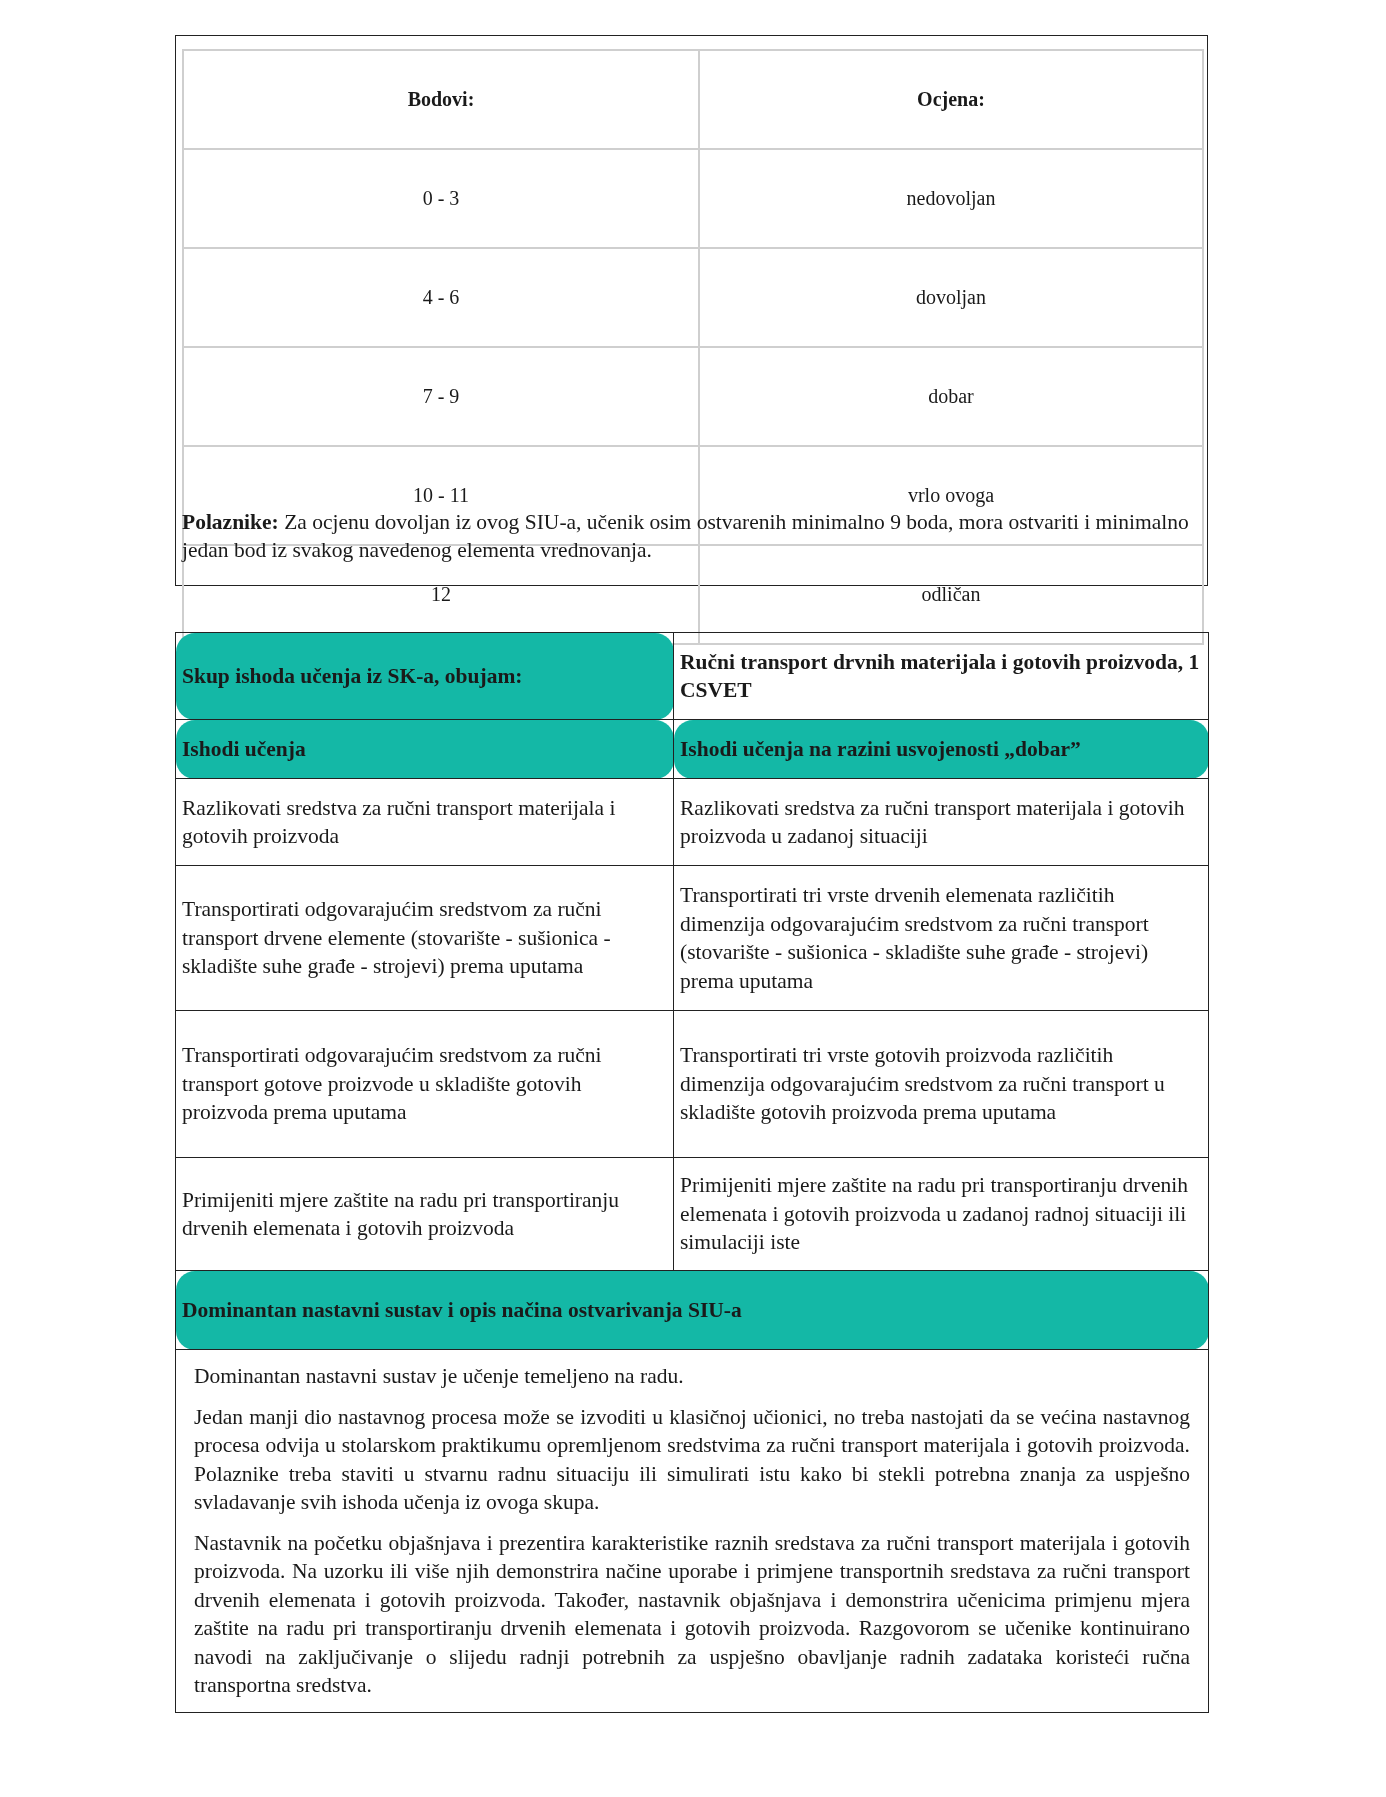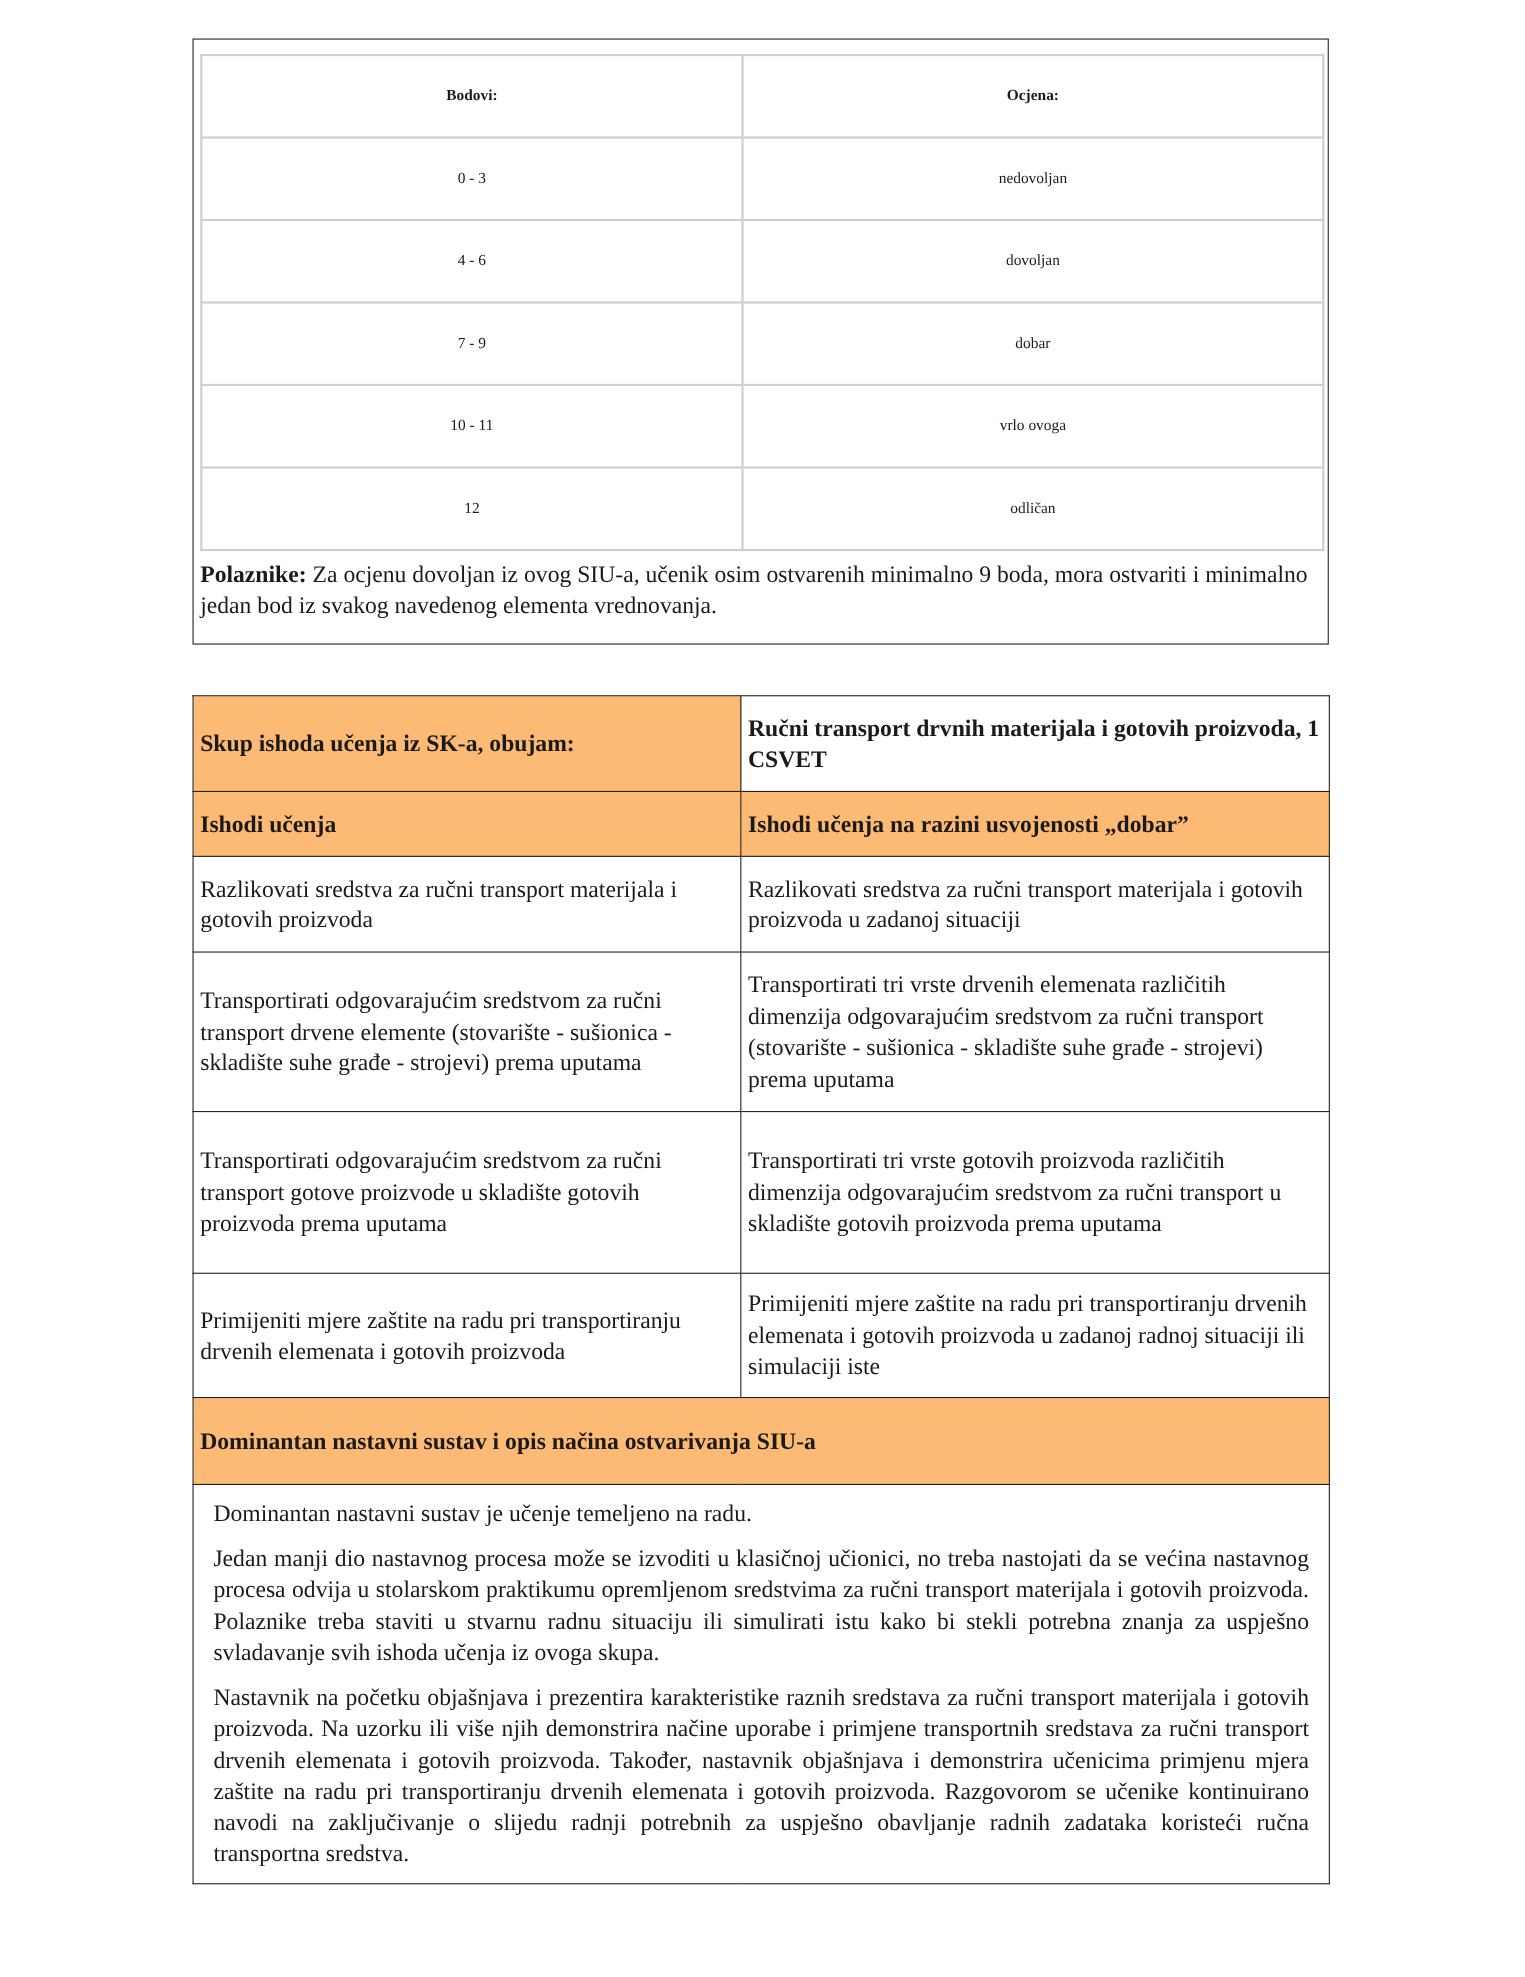--- a/index.html
+++ b/index.html
@@ -11,39 +11,39 @@
   .box1 {
     position: absolute; left: 175px; top: 35px; width: 1033px; height: 551px;
     border: 1.5px solid #222; box-sizing: border-box;
   }
   table.grades {
     position: absolute; left: 6px; top: 13px; width: 1022px;
     border-collapse: collapse;
   }
   table.grades td, table.grades th {
     border: 2px solid #cfcfcf; height: 65px; text-align: center;
-    font-size: 14px; font-weight: normal; padding: 4px;
+    font-size: 20px; font-weight: normal; padding: 16px;
   }
   table.grades th { font-weight: bold; }
   table.grades .c1 { width: 482px; }
   .note {
     position: absolute; left: 6px; top: 472px; width: 1020px;
     font-size: 21.5px; line-height: 28px;
   }
   .note b { font-weight: bold; }
 
   table.siu {
     position: absolute; left: 175px; top: 632px; width: 1034px;
     border-collapse: collapse; font-size: 21.5px; line-height: 28.5px;
   }
   table.siu td {
     border: 1.5px solid #222; vertical-align: middle;
     padding: 0 6px; text-align: left;
   }
-  table.siu .blue { background: #fdba74; font-weight: bold; }
+  table.siu .blue { background: #14b8a6; font-weight: bold; border-radius: 19px; }
   table.siu .c1 { width: 485px; }
   .r-hdr1 td { height: 86px; }
   .r-hdr2 td { height: 58px; }
   .r1 td { height: 86px; }
   .r2 td { height: 144px; }
   .r3 td { height: 146px; }
   .r4 td { height: 112px; }
   .r-dom td { height: 78px; margin-top: 46px; }
   .r-body td { height: 350px; vertical-align: top; padding-top: 14px; }
   .body-text p { margin: 12px; text-align: justify; }

